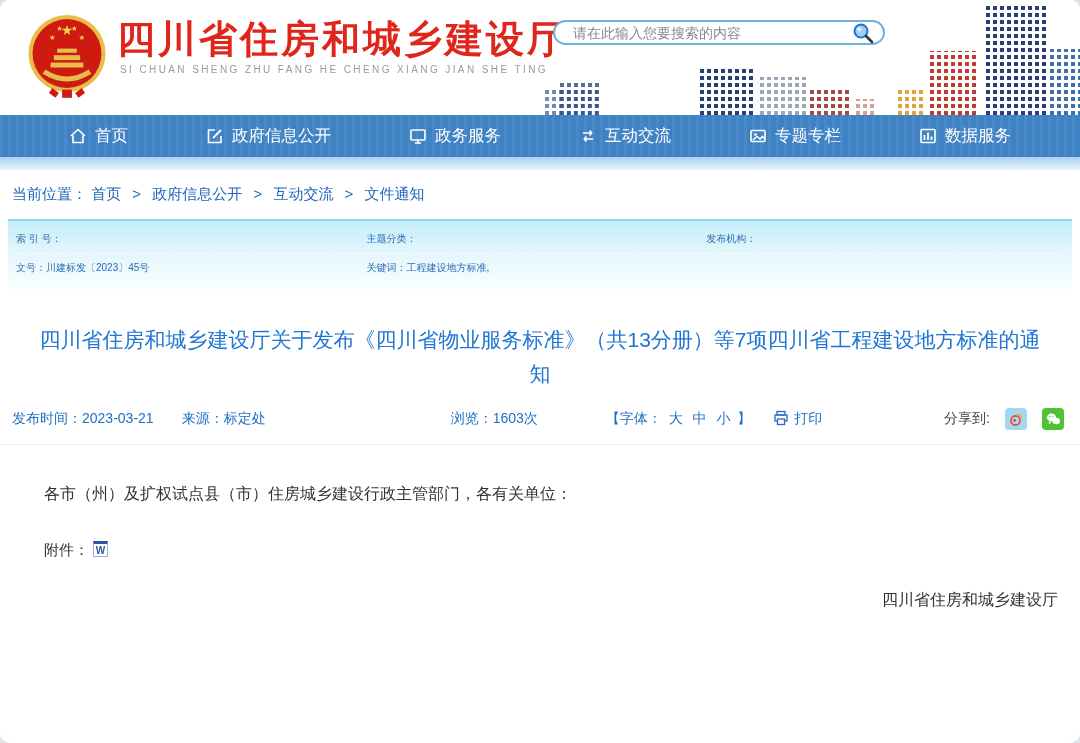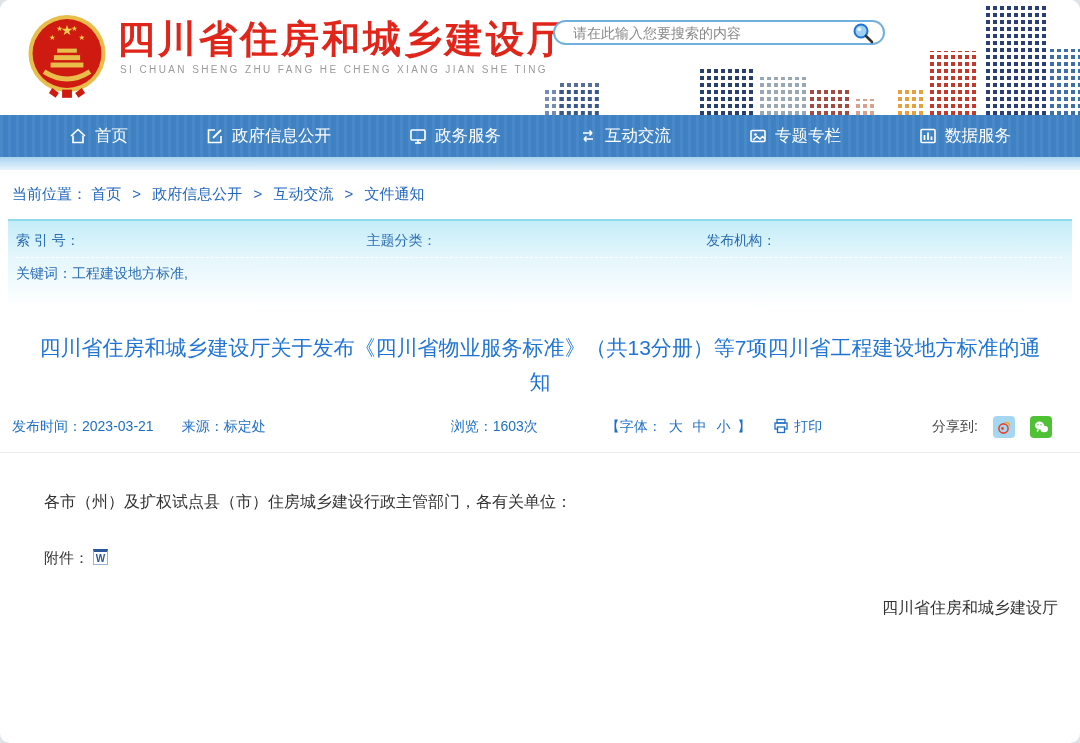--- a/index.html
+++ b/index.html
@@ -42,27 +42,27 @@
   .sky { height:13px; background:linear-gradient(180deg,#a9d3ef,#e9f5fd); }
 
   
   .breadcrumb { padding:15px 12px 11px 12px; font-size:15px; color:#2166bd; }
   .breadcrumb a { color:#2166bd; text-decoration:none; cursor:pointer; }
   .crumb-sep { margin:0 7px; }
 
   
   .infobox { margin:4px 8px 0 8px; border-top:2px solid #8fd9ec;
              background:linear-gradient(180deg,#c4edf8 0%,#e3f6fc 40%,#ffffff 100%);
-             padding:11px 10px 24px 8px; font-size:14px; color:#2a6db5; }
+             padding:11px 10px 24px 8px; font-size:10px; color:#2a6db5; }
   .info-row { display:grid; grid-template-columns:33.5% 32.5% 34%; }
   .info-row.first { padding-bottom:7px; border-bottom:1px dashed #ffffff; margin-bottom:7px; }
 
   
   .art-title { margin:24px 30px 0 30px; text-align:center; font-size:21px; line-height:34px; color:#1f74d4; font-weight:normal; }
-  .meta { display:flex; align-items:center; margin-top:17px; padding:0 28px 14px 12px; border-bottom:1px solid #ececec; font-size:14px; color:#1f6fc4; white-space:nowrap; }
+  .meta { display:flex; align-items:center; margin-top:17px; padding:0 16px 14px 12px; border-bottom:1px solid #ececec; font-size:14px; color:#1f6fc4; white-space:nowrap; }
   .meta .m-src { margin-left:28px; }
   .meta .m-views { margin-left:185px; }
   .meta .m-font { margin-left:68px;text-align:center; }
   .m-font .fsz { margin:0 3px; cursor:pointer; }
   .meta .m-print { margin-left:22px; display:flex; align-items:flex-start; gap:5px; cursor:pointer; }
   .meta .m-share { margin-left:auto; color:#444; display:flex; align-items:center; gap:15px; }
   .share-ic { width:22px; height:22px; border-radius:4px; display:inline-flex; align-items:center; justify-content:center; cursor:pointer; }
   .share-weibo { background:#a6d7f0; }
   .share-wechat { background:#4ec234; }
 
@@ -189,20 +189,23 @@
         <span>索 引 号：</span><span></span>
       </div>
       <div>
         <span>主题分类：</span><span></span>
       </div>
       <div>
         <span>发布机构：</span><span></span>
       </div>
     </div>
     <div class="info-row">
+      <div>
+        <span>文号：</span><span>川建标发〔2023〕45号</span>
+      </div>
       <div>
         <span>关键词：</span><span>工程建设地方标准,</span>
       </div>
       <div></div>
     </div>
   </div>
 
   <h1 class="art-title">四川省住房和城乡建设厅关于发布《四川省物业服务标准》（共13分册）等7项四川省工程建设地方标准的通知</h1>
 
   <div class="meta">

